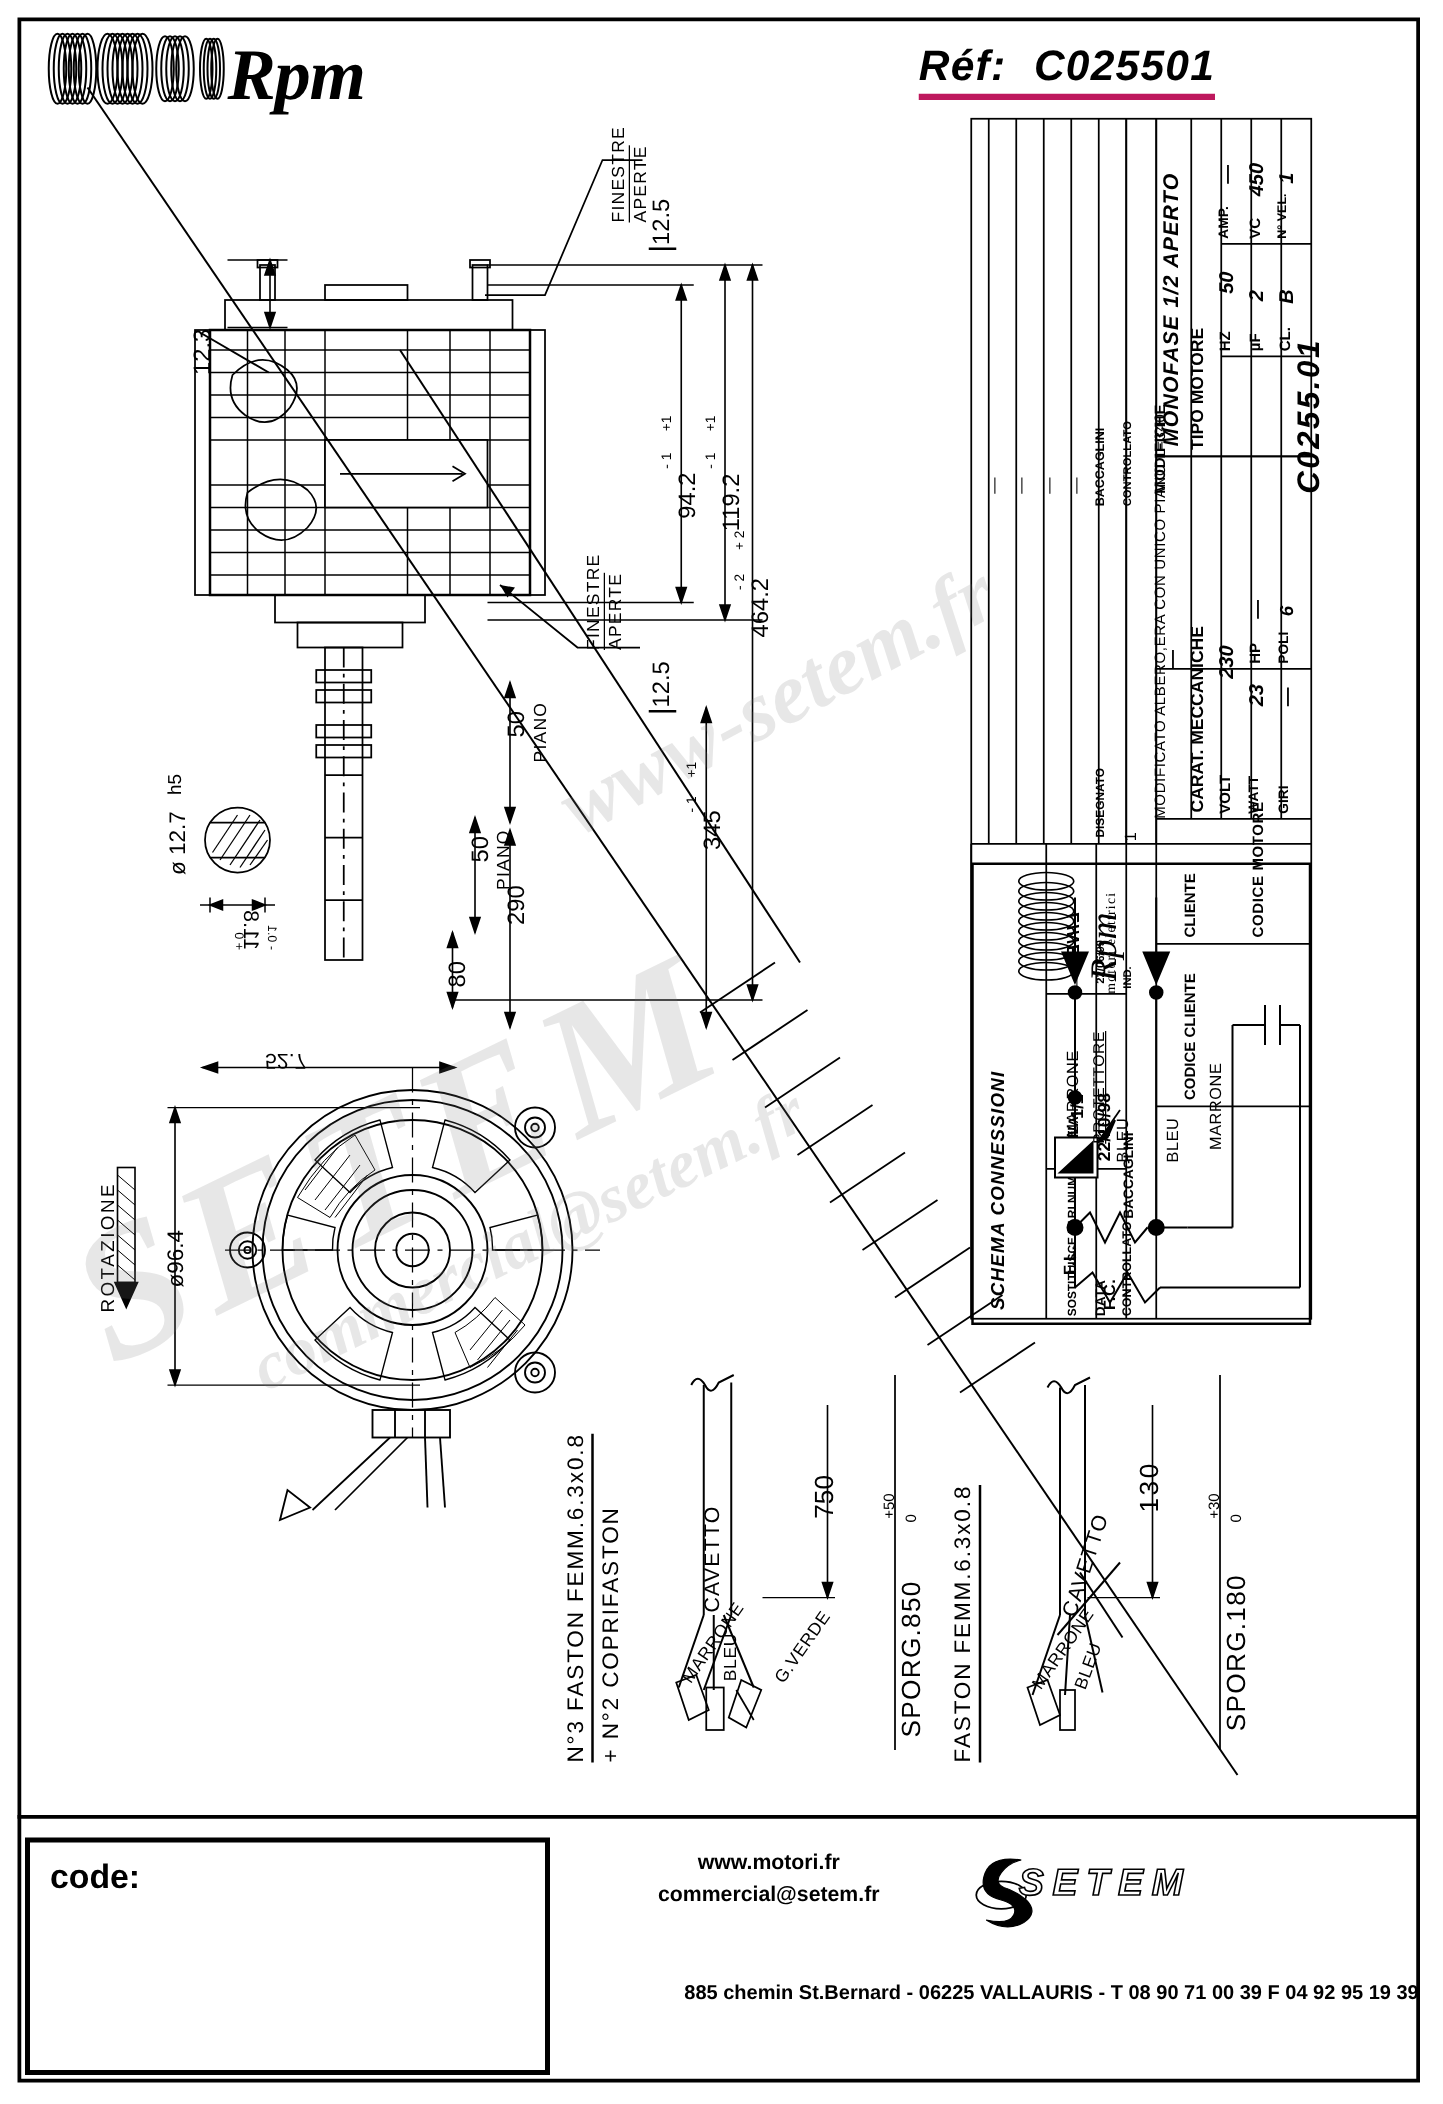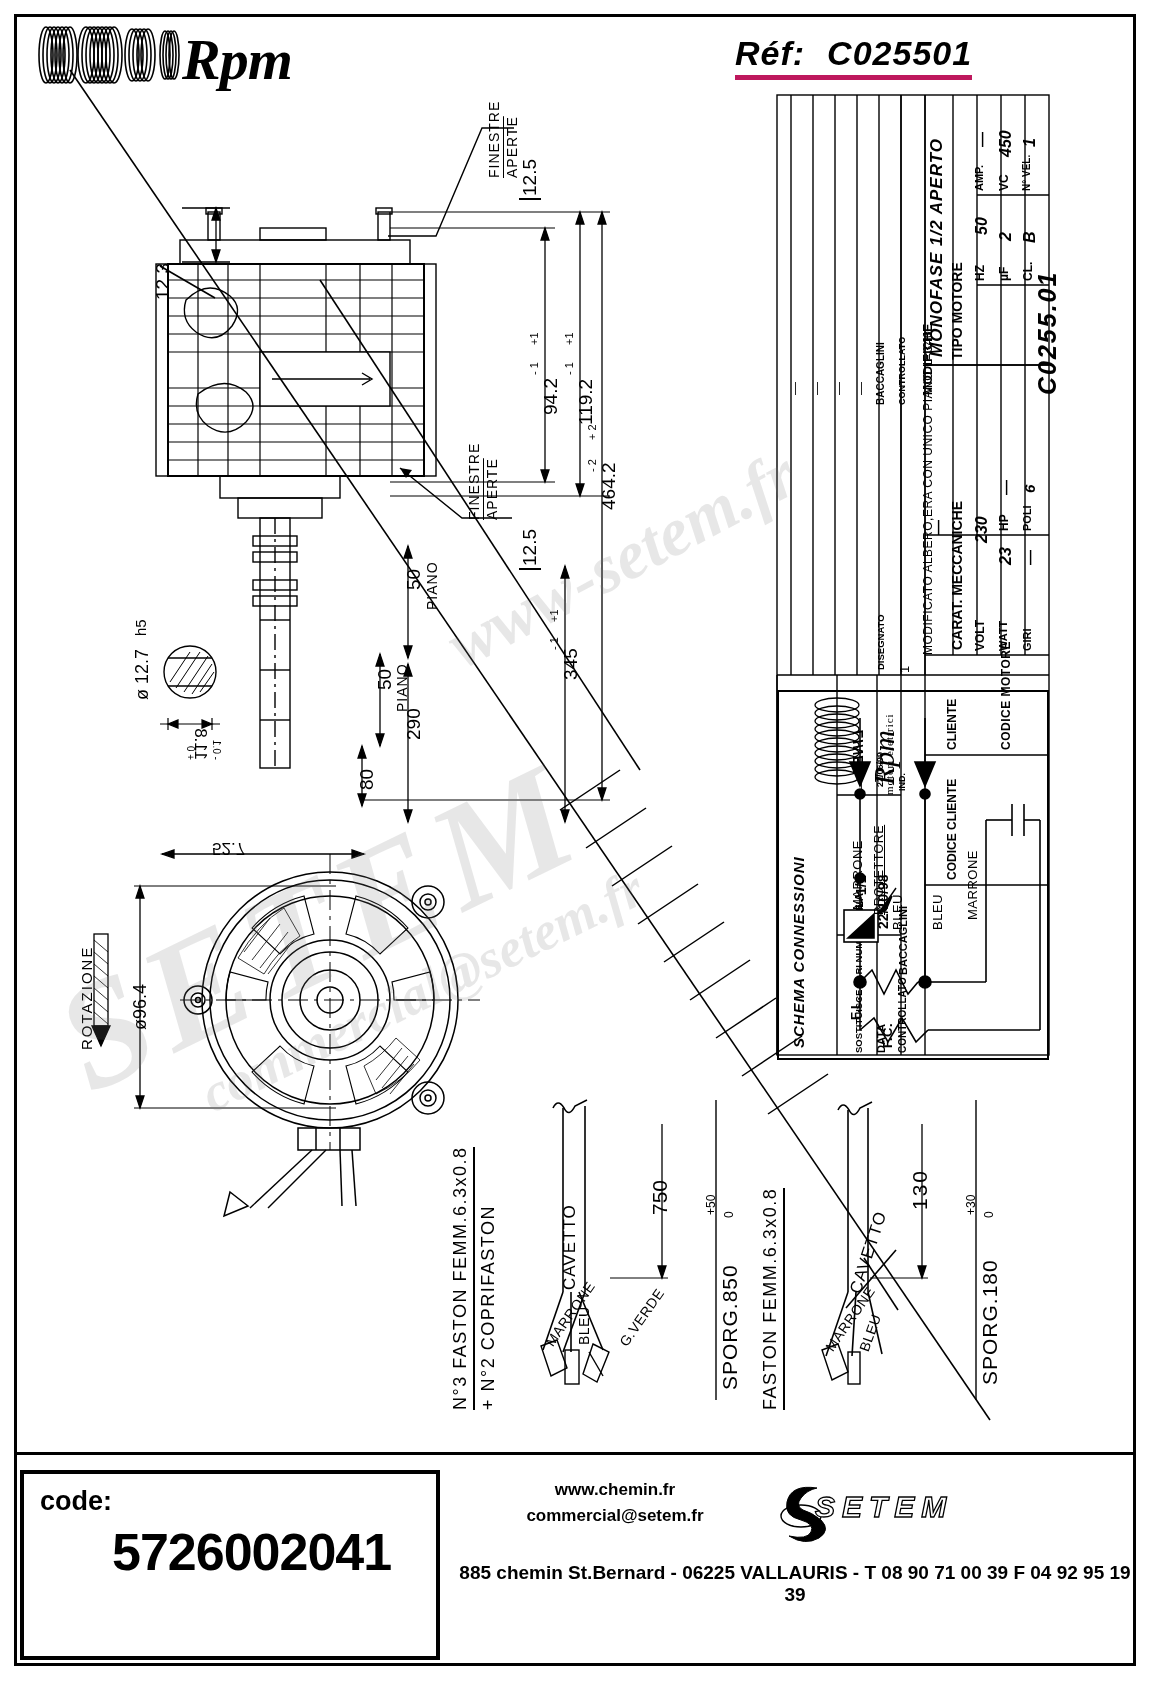--- a/index.html
+++ b/index.html
@@ -24,21 +24,21 @@
   
   #tblock{position:absolute;left:777px;top:95px;width:272px;height:960px;}
   .vtext{position:absolute;transform-origin:0 0;transform:rotate(-90deg);white-space:nowrap;}
 
   
   .codebox{position:absolute;left:20px;top:1470px;width:420px;height:190px;border:4px solid #000;box-sizing:border-box;}
   .codebox .cl{position:absolute;left:16px;top:12px;font-size:27px;font-weight:bold;}
   .codebox .cv{position:absolute;left:88px;top:48px;font-size:52px;font-weight:bold;letter-spacing:-1px;}
   .setem-block{position:absolute;left:455px;top:1480px;width:680px;}
   .setem-www{font-size:17px;font-weight:bold;text-align:center;}
-  .setem-addr{position:absolute;left:0;top:82px;width:680px;text-align:center;font-size:19px;font-weight:bold;}
+  .setem-addr{position:absolute;left:0;top:106px;width:680px;text-align:right;font-size:16px;font-weight:bold;}
   .setem-logo-t{position:absolute;left:360px;top:10px;font-size:30px;font-weight:bold;letter-spacing:7px;
                 -webkit-text-stroke:1.3px #000;color:#fff;font-style:italic;}
 
   
   .wm{position:absolute;color:rgba(120,120,120,.18);font-weight:bold;font-style:italic;
       font-family:"Liberation Serif",serif;white-space:nowrap;pointer-events:none;}
 </style>
 </head>
 <body>
 
@@ -662,25 +662,24 @@
     </g>
   </svg>
 
   <div class="wm" style="left:430px;top:520px;font-size:68px;transform:rotate(-28deg);">www-setem.fr</div>
   <div class="wm" style="left:40px;top:840px;font-size:150px;transform:rotate(-26deg);letter-spacing:10px;">SETEM</div>
   <div class="wm" style="left:180px;top:960px;font-size:54px;transform:rotate(-26deg);">commercial@setem.fr</div>
 
   <div class="ln" style="left:14px;top:1452px;width:1122px;height:3px;"></div>
   <div class="codebox">
     <div class="cl">code:</div>
-    <div class="cv">5726002041</div>
   </div>
 
   <div class="setem-block">
-    <div class="setem-www" style="width:320px;">www.chemin.fr</div>
+    <div class="setem-www" style="width:320px;">www.motori.fr</div>
     <div class="setem-www" style="width:320px;margin-top:6px;">commercial@setem.fr</div>
     <svg class="abs" style="left:320px;top:2px;" width="60" height="56">
       <g fill="#000" stroke="#000" stroke-width="1">
         <path d="M42 6 q-26 -4 -30 14 q-3 14 14 18 q14 4 10 12 q-4 8 -22 4 q16 10 30 2 q12 -8 2 -18 q-10 -8 -18 -10 q-8 -4 -2 -12 q6 -8 16 -10 z"></path>
         <ellipse cx="26" cy="34" rx="20" ry="11" fill="none" stroke-width="1.4"></ellipse>
       </g>
     </svg>
     <div class="setem-logo-t">SETEM</div>
     <div class="setem-addr">885 chemin St.Bernard  -   06225 VALLAURIS  -  T 08 90 71 00 39   F 04 92 95 19 39</div>
   </div>

